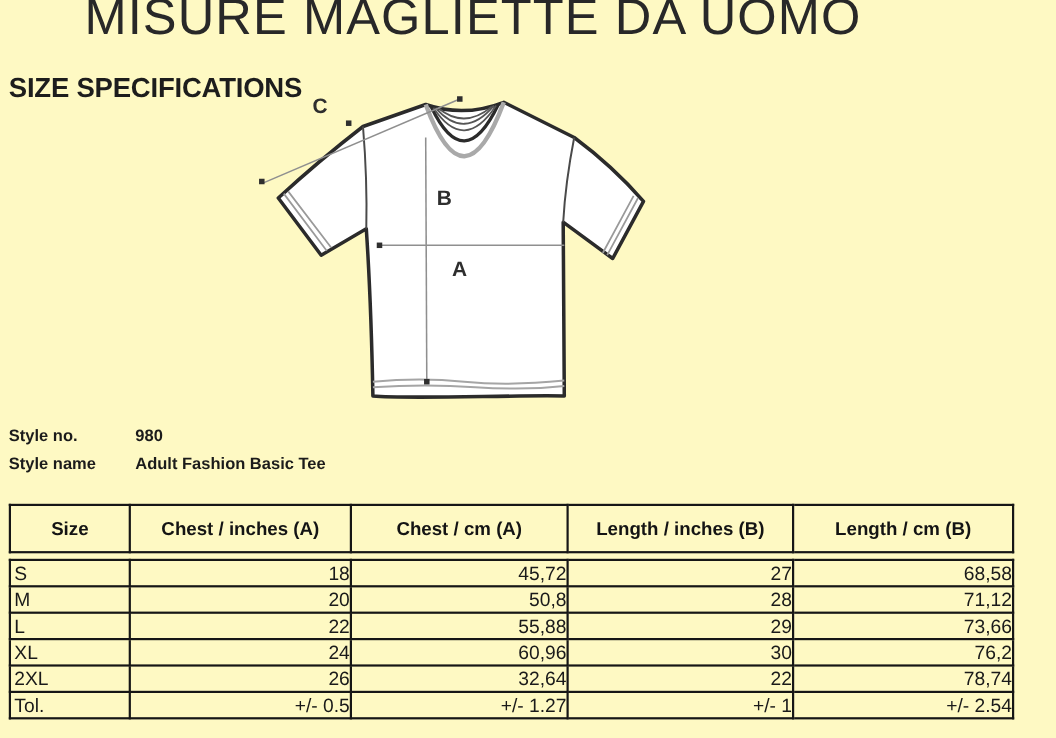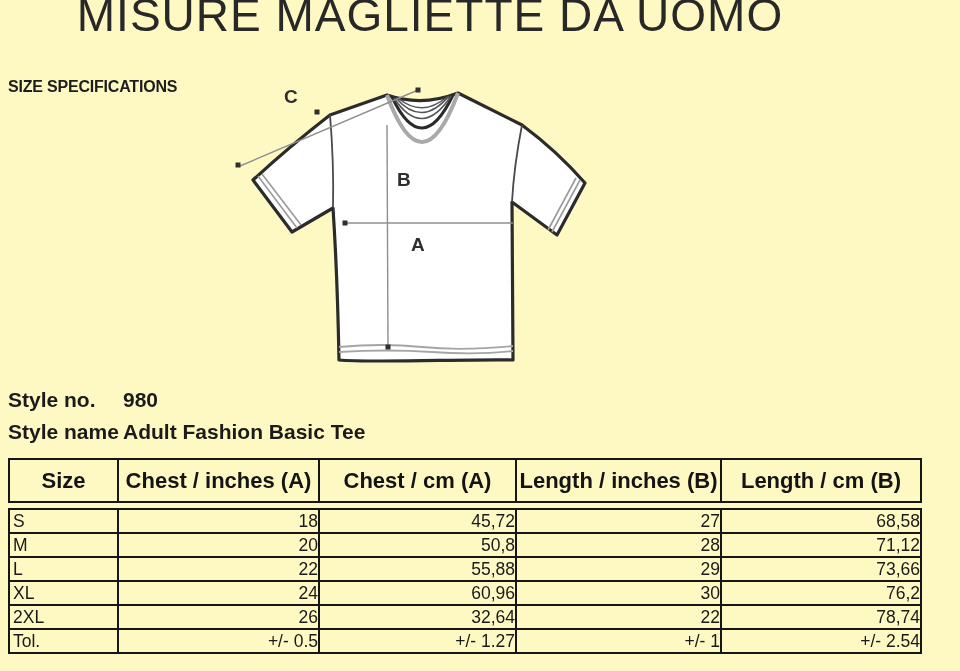--- a/index.html
+++ b/index.html
@@ -3,35 +3,35 @@
 <meta charset="utf-8">
 <style>
   * { margin:0; padding:0; box-sizing:border-box; }
   html,body { width:960px; height:671px; background:#ffffff; overflow:hidden;
               font-family:"Liberation Sans", sans-serif; color:#222; }
   .stage { position:relative; width:960px; height:671px; background:#fef9c3; }
 
   .title-wrap { position:absolute; left:0; top:-9px; width:860px; text-align:center; }
   .title { font-size:46px; font-weight:400; letter-spacing:1px; color:#282828; line-height:1.05; white-space:nowrap; }
 
-  .size-spec { position:absolute; left:8px; top:78px; font-size:16px; font-weight:700;
+  .size-spec { position:absolute; left:8px; top:66px; font-size:25px; font-weight:700;
                letter-spacing:-0.2px; color:#1d1d1d; }
 
   .diagram { position:absolute; left:222px; top:78px; width:400px; height:300px; }
   .measure-label { font-weight:700; font-size:19px; fill:#2e2e2e; }
 
-  .style-info { position:absolute; left:8px; top:388px; font-size:21px; font-weight:700; color:#1b1b1b; }
+  .style-info { position:absolute; left:8px; top:388px; font-size:15px; font-weight:700; color:#1b1b1b; }
   .style-row { display:flex; margin-bottom:8px; }
   .style-label { width:115px; }
   .style-value { white-space:nowrap; }
 
   .spec-table { position:absolute; left:8px; top:458px; width:912px; }
   table { border-collapse:collapse; table-layout:fixed; width:912px; }
   th, td { border:2px solid #161616; padding:0; overflow:hidden; white-space:nowrap; }
-  th { height:43px; font-size:22px; font-weight:700; text-align:center; color:#141414; }
+  th { height:43px; font-size:17px; font-weight:700; text-align:center; color:#141414; }
   td { height:24px; font-size:17.5px; font-weight:400; text-align:right; color:#1a1a1a; }
   td.size-col { text-align:left; padding-left:3px; }
   .body-table { margin-top:5px; }
   col.c1{width:109px;} col.c2{width:201px;} col.c3{width:197px;} col.c4{width:205px;} col.c5{width:200px;}
 </style>
 </head>
 <body>
 
 <div class="stage">
 

